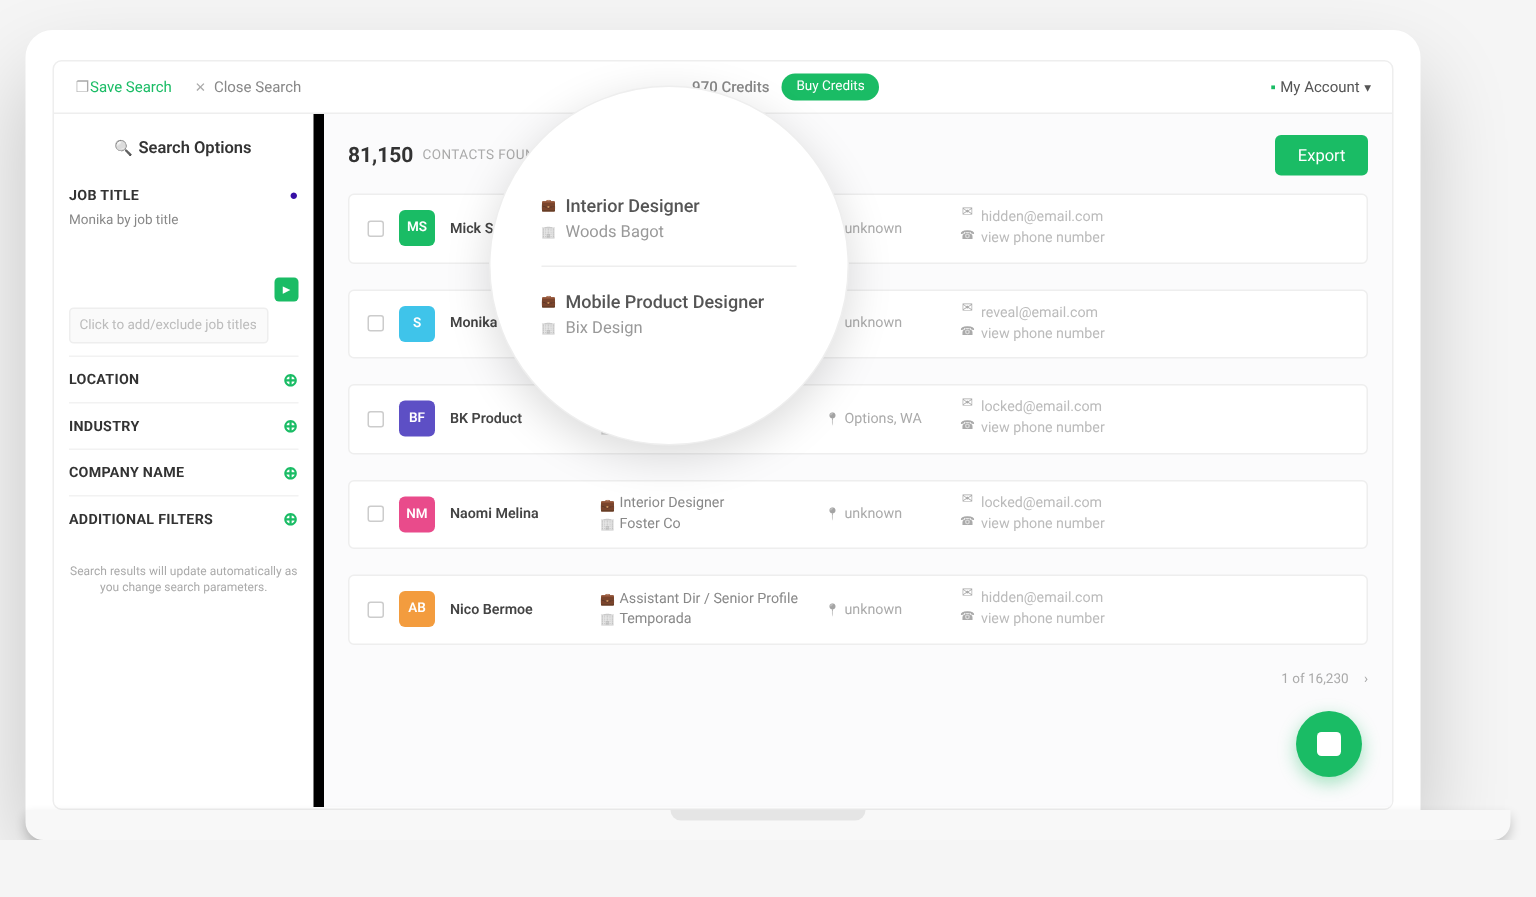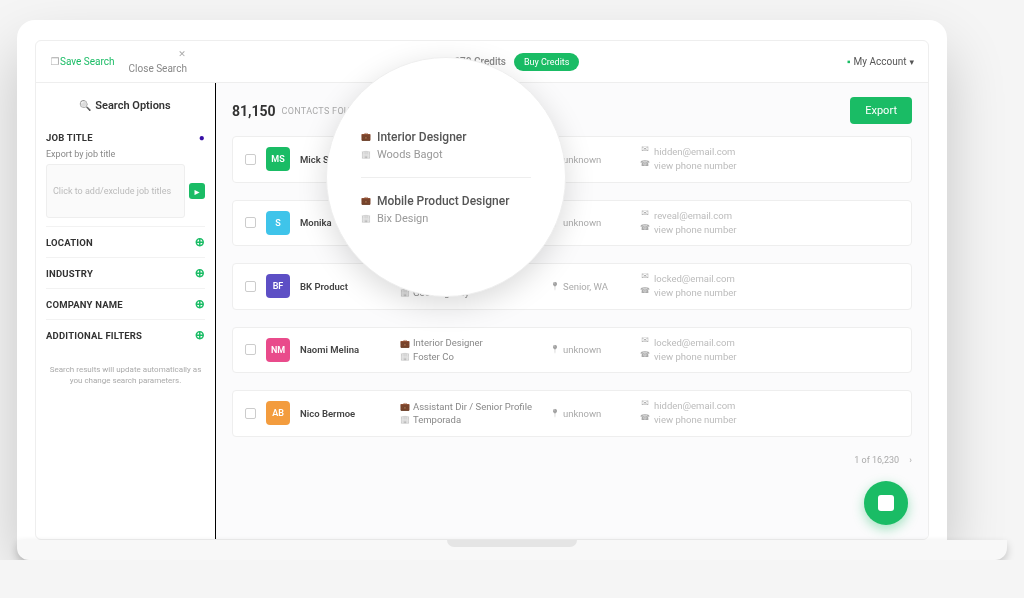--- a/index.html
+++ b/index.html
@@ -4,33 +4,33 @@
   <style>
     * { margin: 0; padding: 0; box-sizing: border-box; font-family: -apple-system, BlinkMacSystemFont, "Segoe UI", Roboto, sans-serif; }
     body { background: #f5f5f5; display: flex; justify-content: center; align-items: flex-start; padding-top: 20px; }
     .laptop-frame { width: 930px; background: #fff; border-radius: 18px 18px 0 0; padding: 20px 18px 0 18px; box-shadow: 0 30px 60px rgba(0,0,0,0.2); position: relative; }
     .laptop-base { width: 990px; height: 20px; background: #f8f8f8; border-radius: 0 0 12px 12px; margin: 0 auto; position: relative; box-shadow: 0 4px 8px rgba(0,0,0,0.2); }
     .laptop-base::before { content:""; position:absolute; left:50%; top:0; transform:translateX(-50%); width:130px; height:7px; background:#e5e5e5; border-radius: 0 0 8px 8px;}
     .screen { background:#fff; border-radius:6px; height:500px; overflow:hidden; border:1px solid #eee; position:relative;}
     .topbar { display:flex; align-items:center; padding:8px 14px; border-bottom:1px solid #eee; font-size:10px;}
     .tb-left { display:flex; gap:14px; align-items:center;}
     .tb-link-green { color:#1abc65; display:flex; align-items:center; gap:0; cursor:pointer;}
-    .tb-link-muted { color:#888; display:flex; align-items:flex-end; gap:4px; cursor:pointer;flex-direction:column;}
+    .tb-link-muted { color:#888; display:flex; align-items:flex-end; gap:4px; cursor:pointer;}
     .tb-center { margin-left:auto; display:flex; align-items:center; gap:8px;}
     .credits-text { color:#888; font-weight:500;}
     .pill { background:#1abc65; color:#fff; padding:4px 10px; border-radius:999px; font-size:9px; cursor:pointer;}
     .tb-right { margin-left:auto; color:#555; font-size:10px; display:flex; align-items:center; gap:3px; cursor:pointer;}
     .main { display:flex; height:calc(100% - 36px);}
-    .sidebar { width:180px; border-right:1px solid #000000; padding:10px; font-size:10px;}
+    .sidebar { width:180px; border-right:7px solid #000000; padding:10px; font-size:10px;}
     .search-options { text-align:center; font-weight:600; color:#333; padding:6px 0 12px; font-size:11px; display:flex; align-items:center; justify-content:center; gap:5px;}
     .filter-section { padding:8px 0; border-bottom:1px solid #f2f2f2;}
     .filter-head { display:flex; justify-content:space-between; align-items:center; font-weight:700; font-size:9.5px; color:#333; cursor:pointer; letter-spacing:0.2px;gap:36px;}
     .filter-sub { color:#888; font-size:9px; margin-top:6px;}
     .input-row { display:flex; align-items:center; margin-top:5px; gap:4px;}
-    .fake-input { flex:1; color:#bbb; font-size:9px; border:1px solid #eee; padding:21px 6px; border-radius:3px; background:#fafafa;}
+    .fake-input { flex:1; color:#bbb; font-size:9px; border:1px solid #eee; padding:6px 6px; border-radius:3px; background:#fafafa;margin-top:48px;}
     .green-dot-btn { width:16px; height:16px; background:#1abc65; border-radius:3px; display:flex; align-items:center; justify-content:center; color:#fff; font-size:10px;}
     .collapse-icon { color:#370fa5; font-size:10px;}
     .add-icon { color:#1abc65; font-size:12px; font-weight:700;}
     .hint { font-size:8px; color:#aaa; text-align:center; margin-top:14px; line-height:1.4;}
     .content { flex:1; padding:14px 16px; background:#fbfbfc; position:relative;}
     .content-head { display:flex; align-items:center; margin-bottom:12px;}
     .count { font-weight:700; font-size:14px; color:#333;text-align:right;}
     .count-label { color:#aaa; font-size:9px; margin-left:6px; text-transform:uppercase; letter-spacing:0.3px;}
     .export-btn { margin-left:auto; background:#1abc65; color:#fff; padding:7px 15px; border-radius:4px; font-size:11px; cursor:pointer;}
     .list { display:flex; flex-direction:column; gap:17px;}
@@ -95,21 +95,21 @@
         <div class="search-options">
           <span class="ico ico-search"></span>
           <span>Search Options</span>
         </div>
 
         <div class="filter-section">
           <div class="filter-head">
             <span>JOB TITLE</span>
             <span class="collapse-icon">●</span>
           </div>
-          <div class="filter-sub">Export by job title</div>
+          <div class="filter-sub">Monika by job title</div>
           <div class="input-row">
             <div class="fake-input">Click to add/exclude job titles</div>
             <div class="green-dot-btn">▸</div>
           </div>
         </div>
 
         <div class="filter-section">
           <div class="filter-head">
             <span>LOCATION</span>
             <span class="add-icon">⊕</span>
@@ -212,21 +212,21 @@
                     <span class="ico ico-briefcase"></span>
                     <span>Senior Lead Designer</span>
                   </div>
                   <div class="jt">
                     <span class="ico ico-building"></span>
                     <span>Good Agency</span>
                   </div>
                 </div>
                 <div class="col-loc">
                   <span class="ico ico-pin"></span>
-                  <span>Senior, WA</span>
+                  <span>Options, WA</span>
                 </div>
                 <div class="col-contact">
                   <div class="ct">
                     <span class="ico ico-mail"></span>
                     <span>locked@email.com</span>
                   </div>
                   <div class="ct">
                     <span class="ico ico-phone"></span>
                     <span>view phone number</span>
                   </div>

